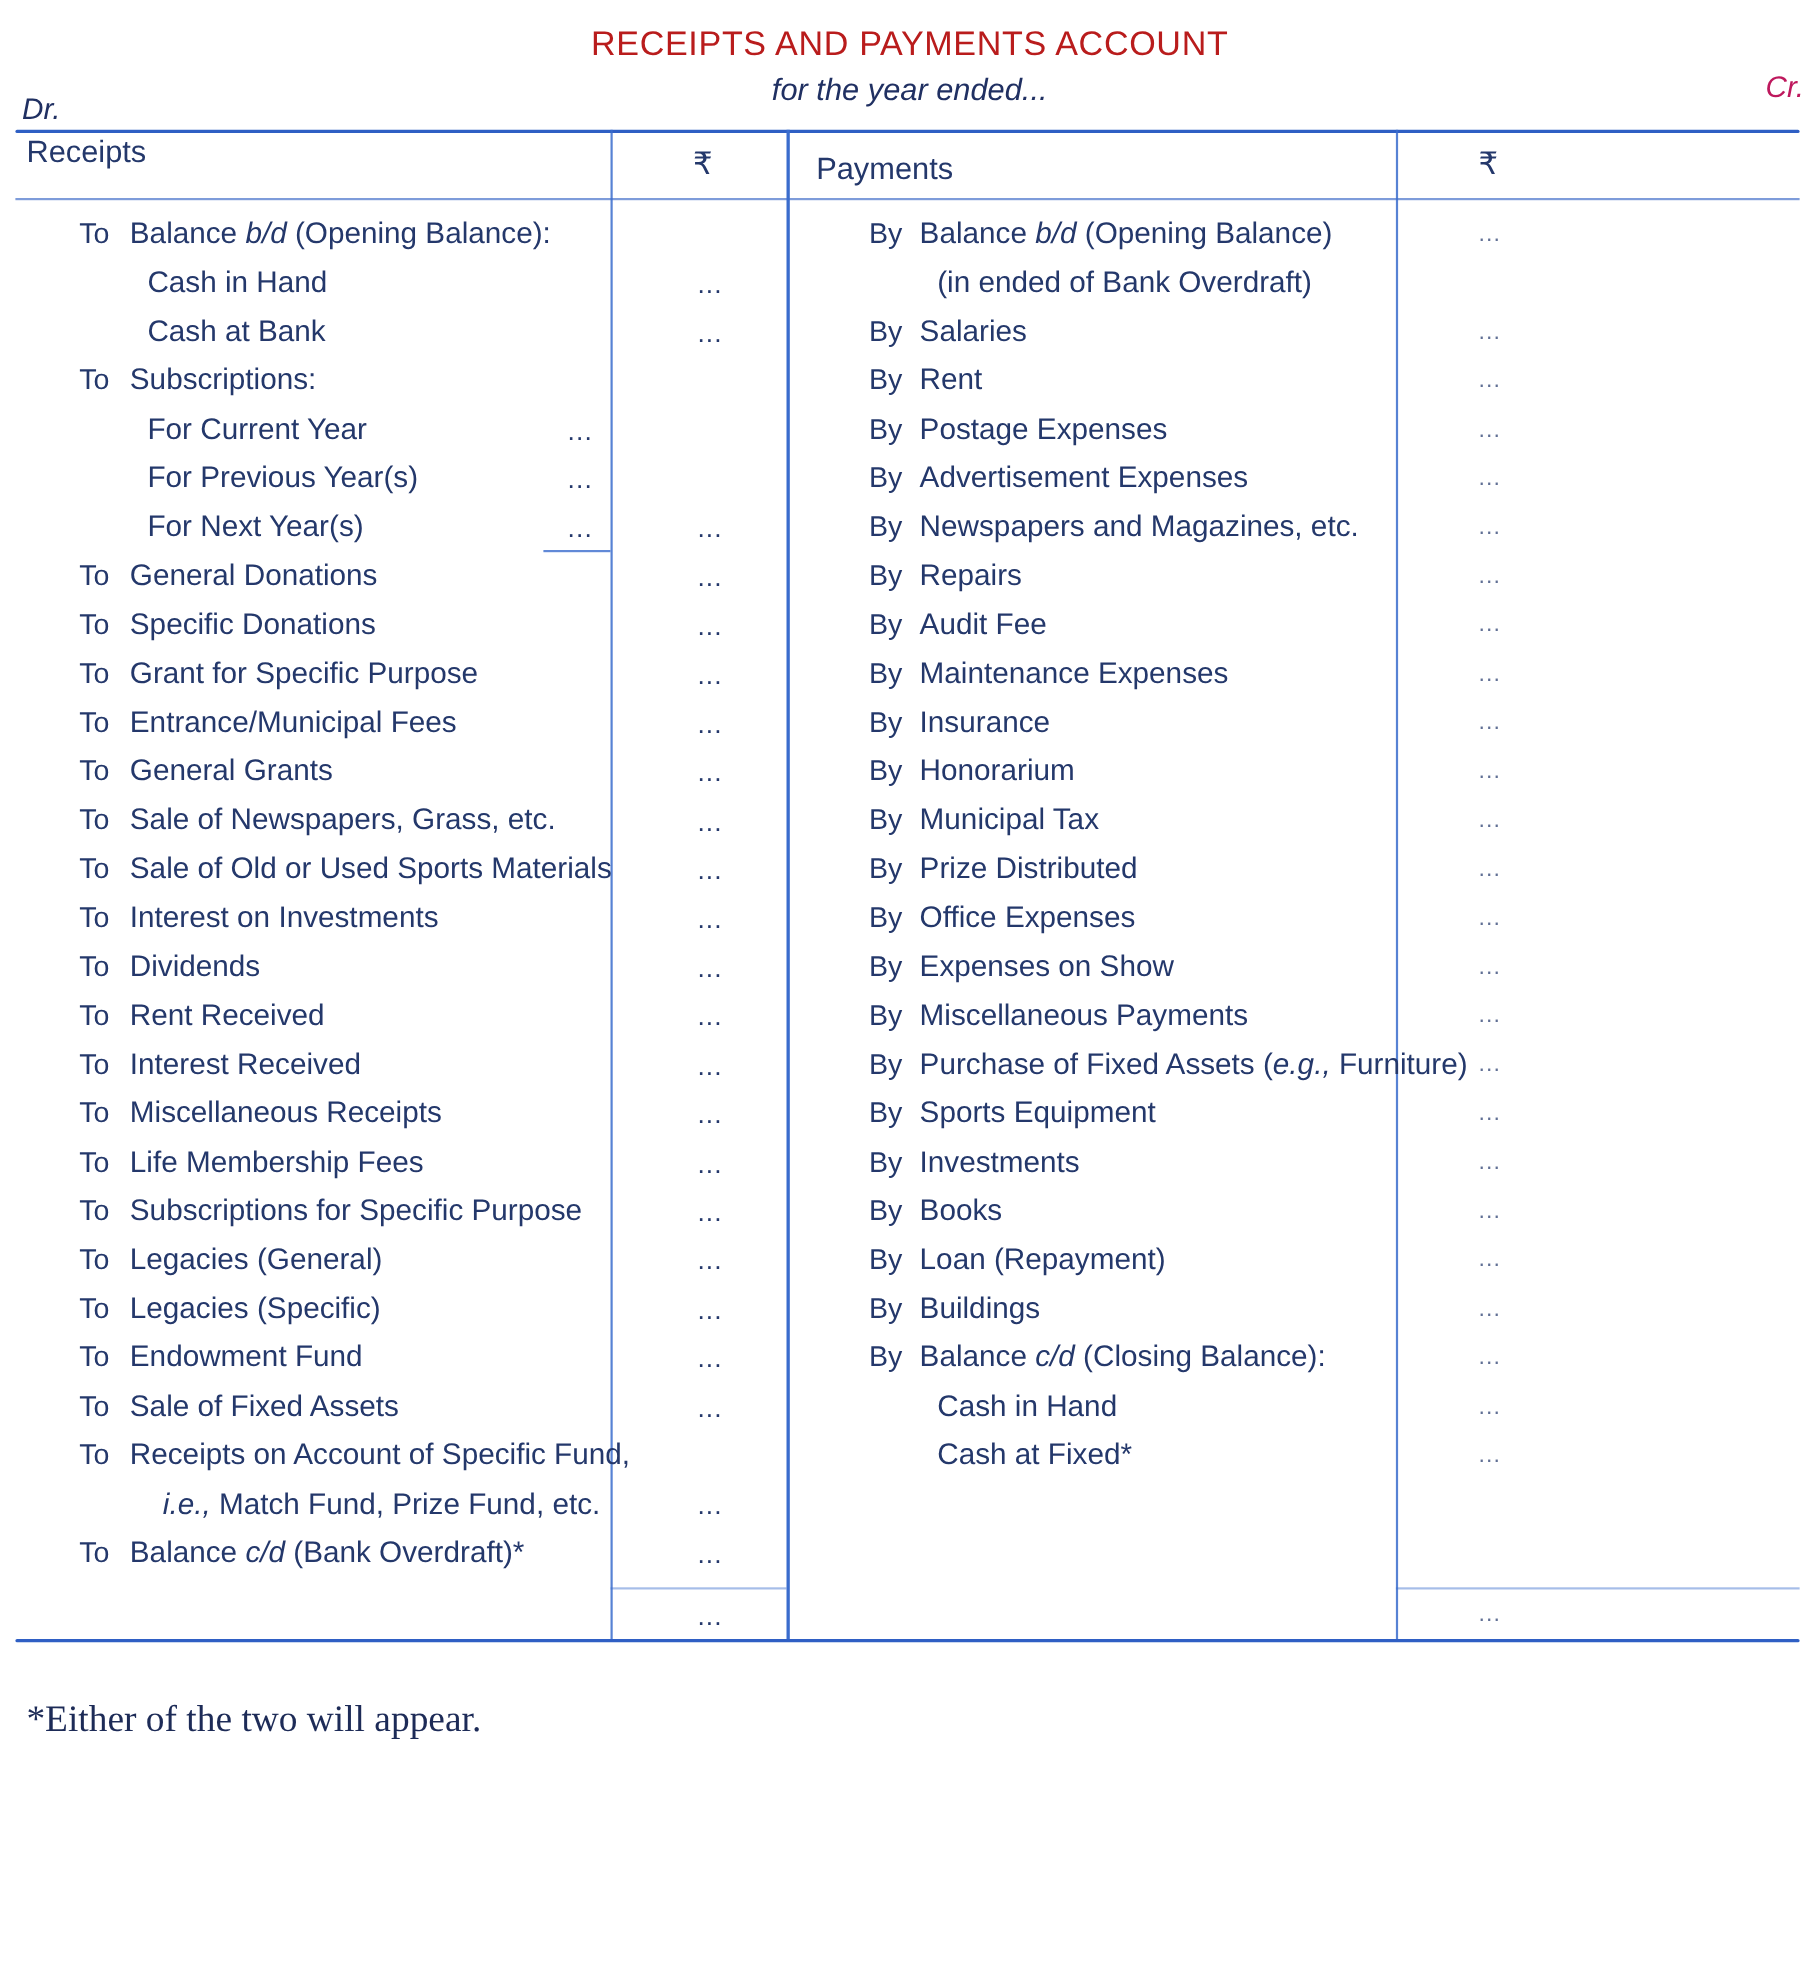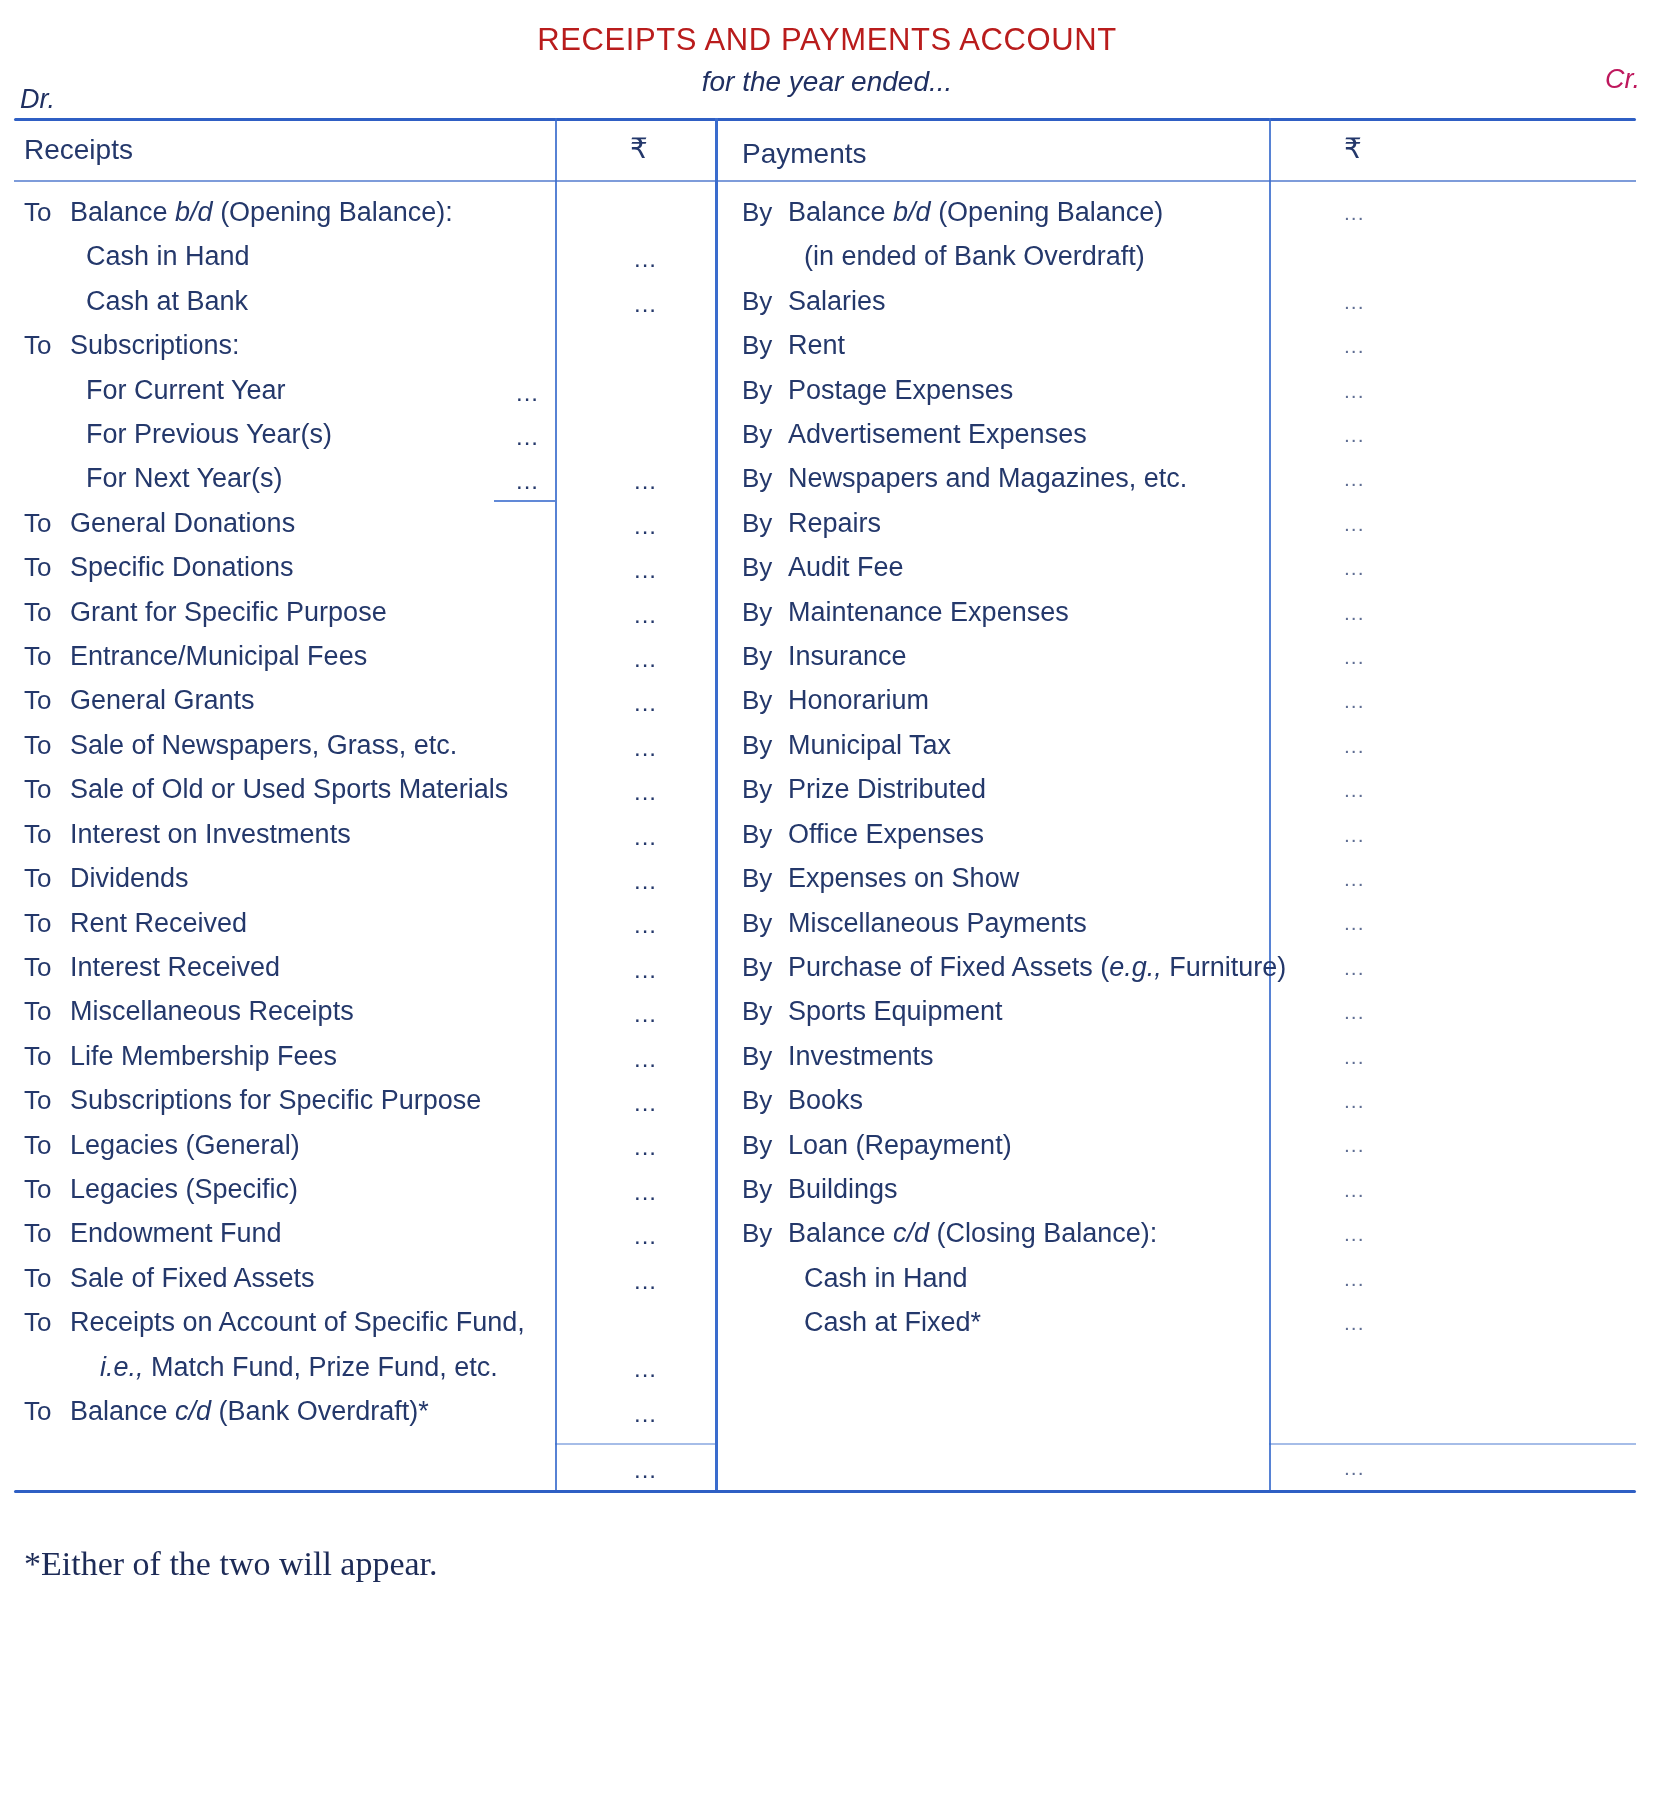--- a/index.html
+++ b/index.html
@@ -38,21 +38,21 @@
   .rule-bottom{left:0;top:1372px;width:1622px;height:3.2px;border-radius:2px;}
 
   .vline{position:absolute;background:#3a6ccd;width:1.8px;top:0;height:1372px;opacity:.85;}
   .vline.major{width:3.2px;opacity:1;}
 
   
   .colhead{position:absolute;font-size:28px;color:#24386b;}
 
   
   .col{position:absolute;top:72px;}
-  .entry{position:relative;display:flex;align-items:flex-start;}
+  .entry{position:relative;display:flex;align-items:flex-start;margin-left:48px;}
   .pre{width:46px;flex:none;font-size:26px;line-height:44.4px;}
   .lbl{font-size:27px;line-height:44.4px;white-space:nowrap;}
   .entry.sub .pre{visibility:hidden;}
   .entry.sub .lbl{padding-left:16px;}
   .entry.cont .pre{visibility:hidden;}
   .entry.cont .lbl{padding-left:30px;}
   i{font-style:italic;}
 
   
   .amt{position:absolute;font-size:24px;letter-spacing:1px;color:#24386b;}
@@ -80,21 +80,21 @@
   <div class="table">
 
     <div class="rule rule-top"></div>
     <div class="rule rule-head"></div>
     <div class="rule rule-bottom"></div>
 
     <div class="vline" style="left:541px;"></div>
     <div class="vline major" style="left:701px;"></div>
     <div class="vline" style="left:1255px;"></div>
 
-    <div class="colhead" style="left:10px;top:16px;">Receipts</div>
+    <div class="colhead" style="left:10px;top:4px;">Receipts</div>
     <div class="colhead" style="left:616px;top:14px;">₹</div>
     <div class="colhead" style="left:728px;top:20px;">Payments</div>
     <div class="colhead" style="left:1330px;top:14px;">₹</div>
 
     <div class="col" id="receipts-col" style="left:10px;width:525px;">
         <div class="entry">
           <span class="pre">To</span>
           <span class="lbl">Balance <i>b/d</i> (Opening Balance):</span>
         </div>
         <div class="entry sub">

